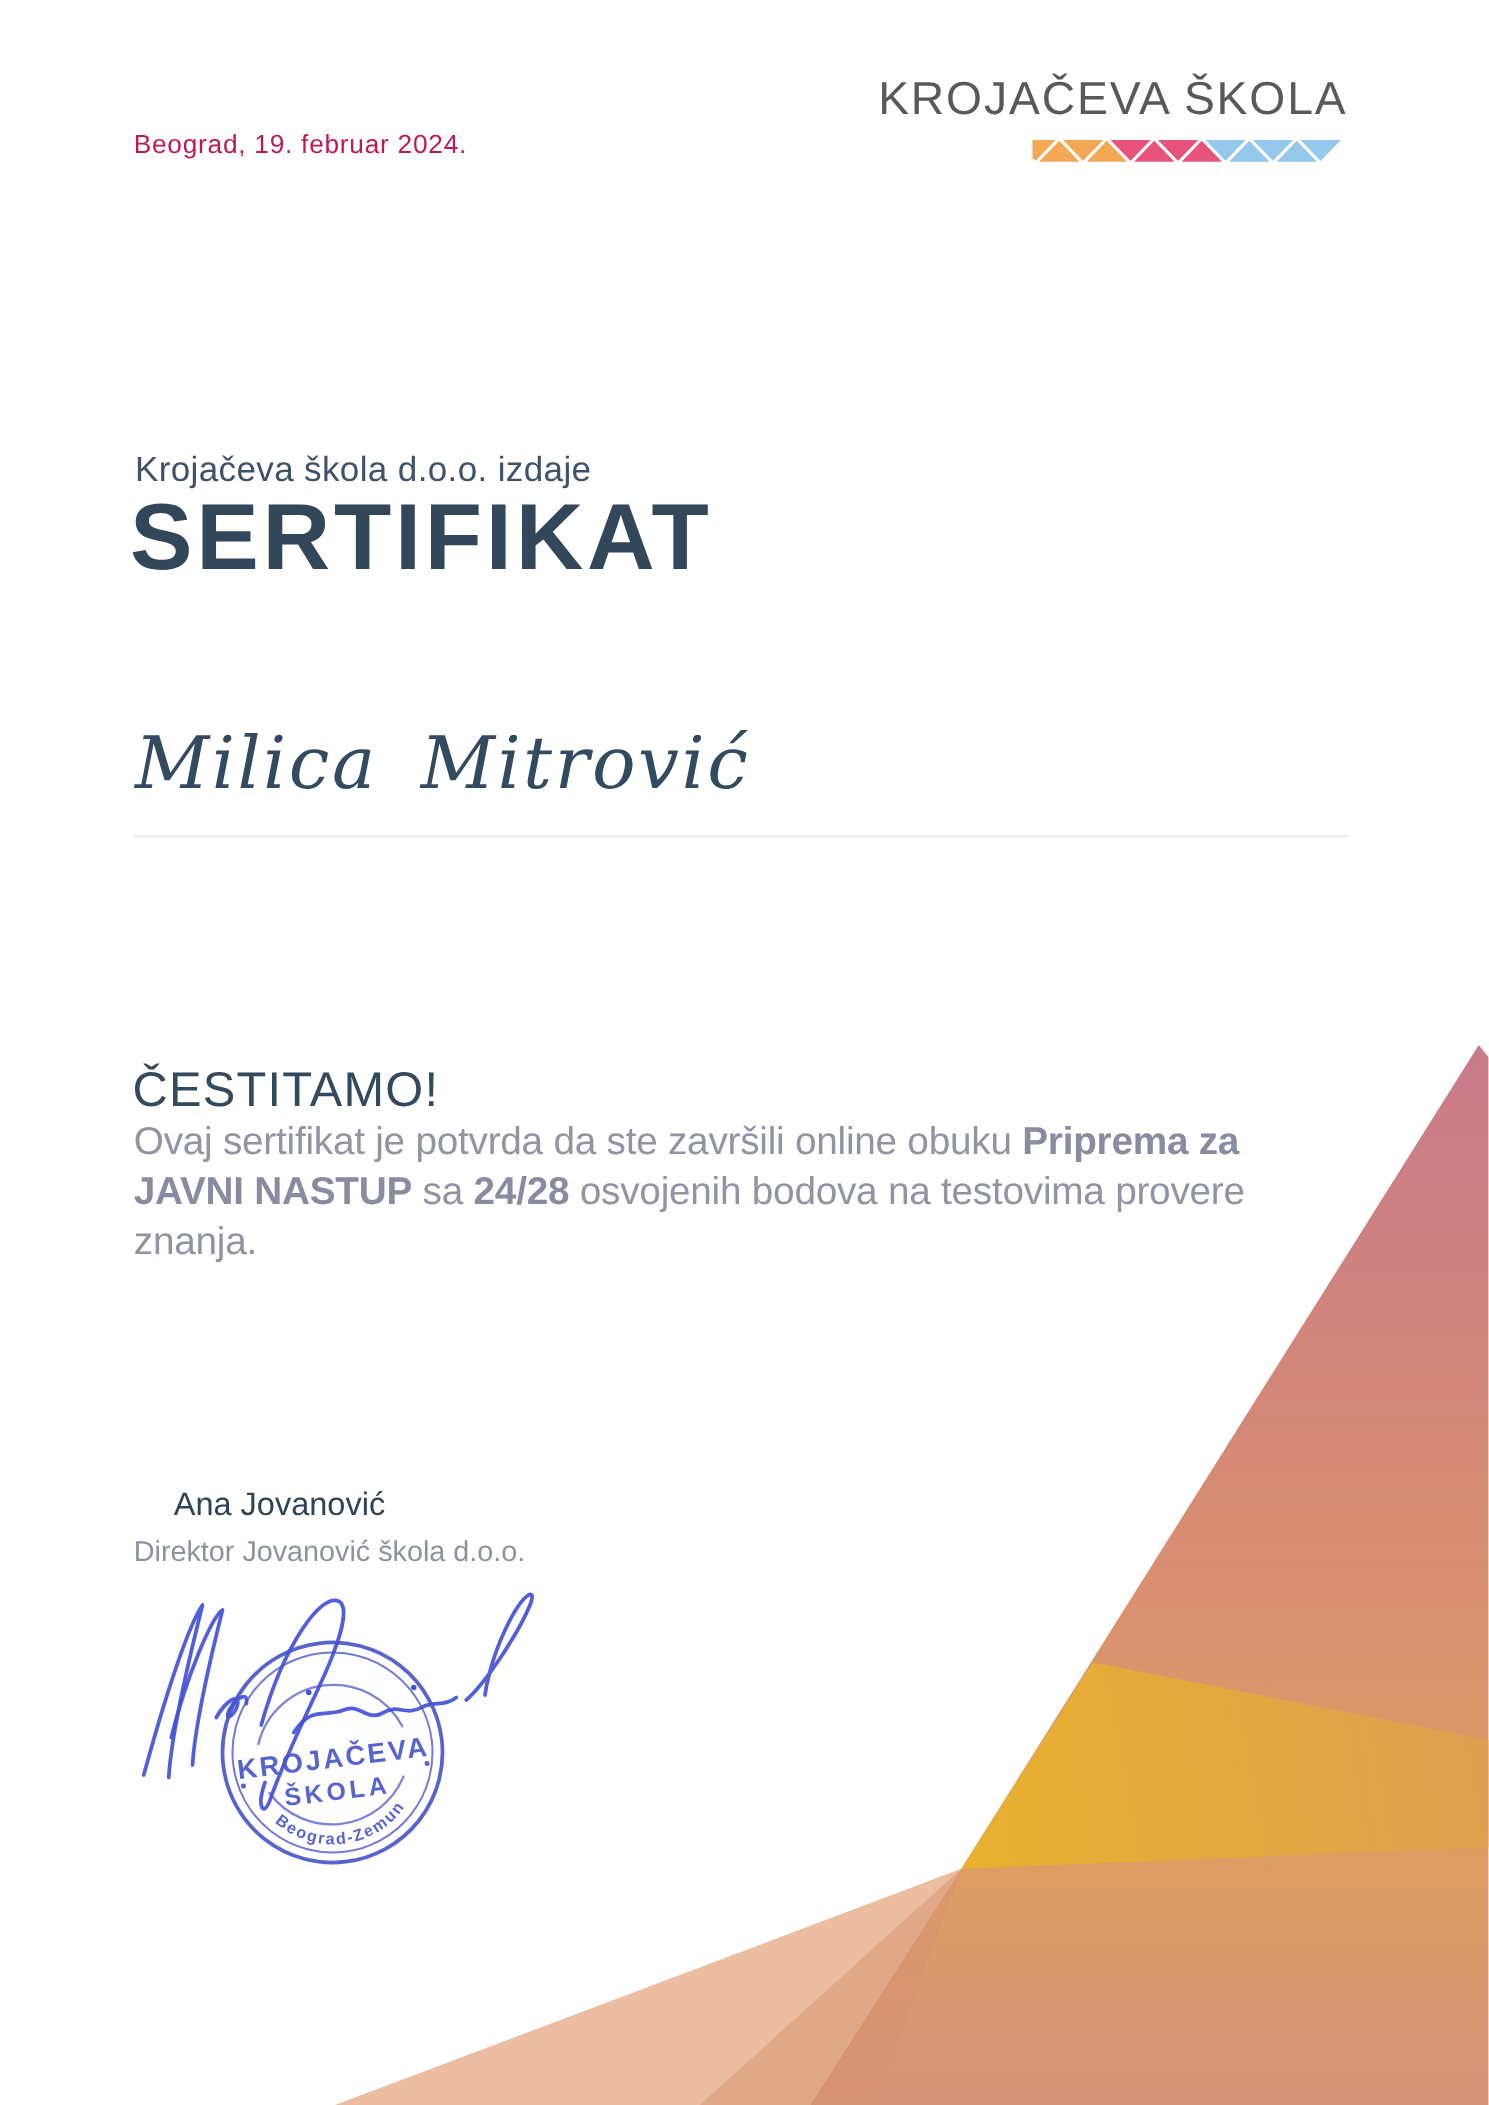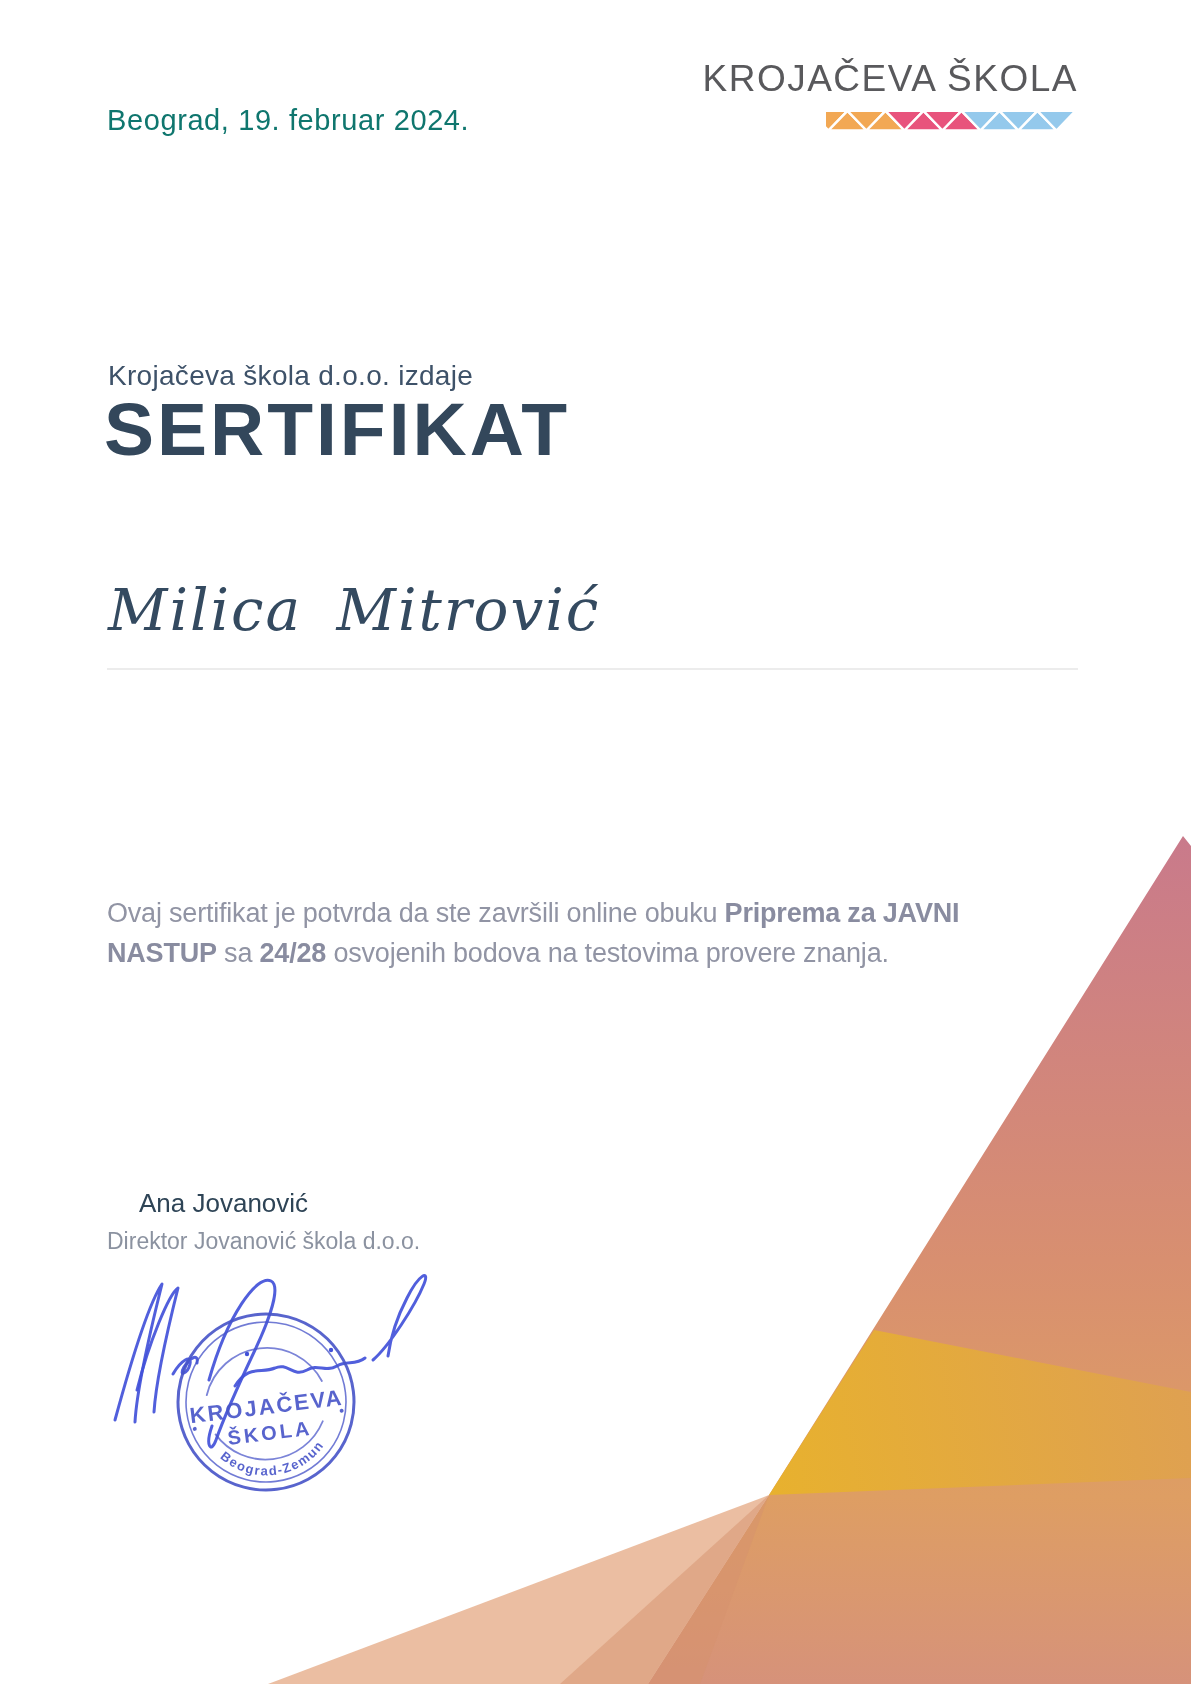--- a/index.html
+++ b/index.html
@@ -10,22 +10,22 @@
     background:#ffffff;
     overflow:hidden;
     font-family:"Liberation Sans", sans-serif;
   }
   .abs{position:absolute;}
   
   .bg-svg{left:0;top:0;width:1191px;height:1684px;z-index:0;}
   
   .date-line{
     left:107px;top:104px;
-    font-size:29px;letter-spacing:.6px;
-    color:#0f766e;z-index:2;
+    font-size:21px;letter-spacing:.6px;
+    color:#be185d;z-index:2;
   }
   .logo-block{right:113px;top:58px;text-align:right;z-index:2;}
   .logo-text{
     font-size:37px;font-weight:400;letter-spacing:1.5px;
     color:#59595C;white-space:nowrap;
   }
   .logo-band{display:block;margin-top:10px;margin-left:auto;width:252px;height:22px;}
   
   .issuer-line{
     left:108px;top:360px;
@@ -55,21 +55,21 @@
     color:#3D5166;z-index:2;
   }
   
   .congrats-heading{
     left:106px;top:851px;
     font-size:39px;letter-spacing:1px;
     color:#33495C;z-index:2;
   }
   .body-par{
     left:107px;top:893px;width:920px;
-    font-size:27px;line-height:40px;letter-spacing:-.2px;
+    font-size:31px;line-height:40px;letter-spacing:-.2px;
     color:#9194A4;z-index:2;
   }
   .body-par b{color:#898CA0;font-weight:700;}
   
   .signatory-name{
     left:107px;top:1188px;
     font-size:26px;font-weight:500;color:#2E4456;z-index:2;margin-left:32px;
   }
   .signatory-role{
     left:107px;top:1228px;
@@ -126,20 +126,21 @@
       </g>
     </svg>
   </div>
 
   <div class="abs issuer-line">Krojačeva škola d.o.o. izdaje</div>
   <div class="abs main-title">SERTIFIKAT</div>
 
   <div class="abs recipient-name">Milica Mitrović</div>
   <div class="abs name-rule"></div>
 
+  <div class="abs congrats-heading">ČESTITAMO!</div>
   <div class="abs body-par"><span>Ovaj sertifikat je potvrda da ste završili online obuku </span><b>Priprema za JAVNI NASTUP</b><span> sa </span><b>24/28</b><span> osvojenih bodova na testovima provere znanja.</span></div>
 
   <div class="abs signatory-name">Ana Jovanović</div>
   <div class="abs signatory-role">Direktor Jovanović škola d.o.o.</div>
 
   <svg class="abs signature-svg" viewBox="0 0 360 200" xmlns="http://www.w3.org/2000/svg" aria-hidden="true">
     <g>
       <path class="sig-stroke" d="M30,162 C48,96 66,42 77,26 C66,70 52,128 50,164" stroke="#4251D9"></path>
       <path class="sig-stroke" d="M52,132 C64,84 84,36 93,30 C84,66 71,122 69,154" stroke="#4251D9"></path>
       <path class="sig-stroke" d="M88,116 C96,102 107,96 105,106 C103,115 93,120 99,109 C106,98 114,96 112,105" stroke="#4251D9"></path>

